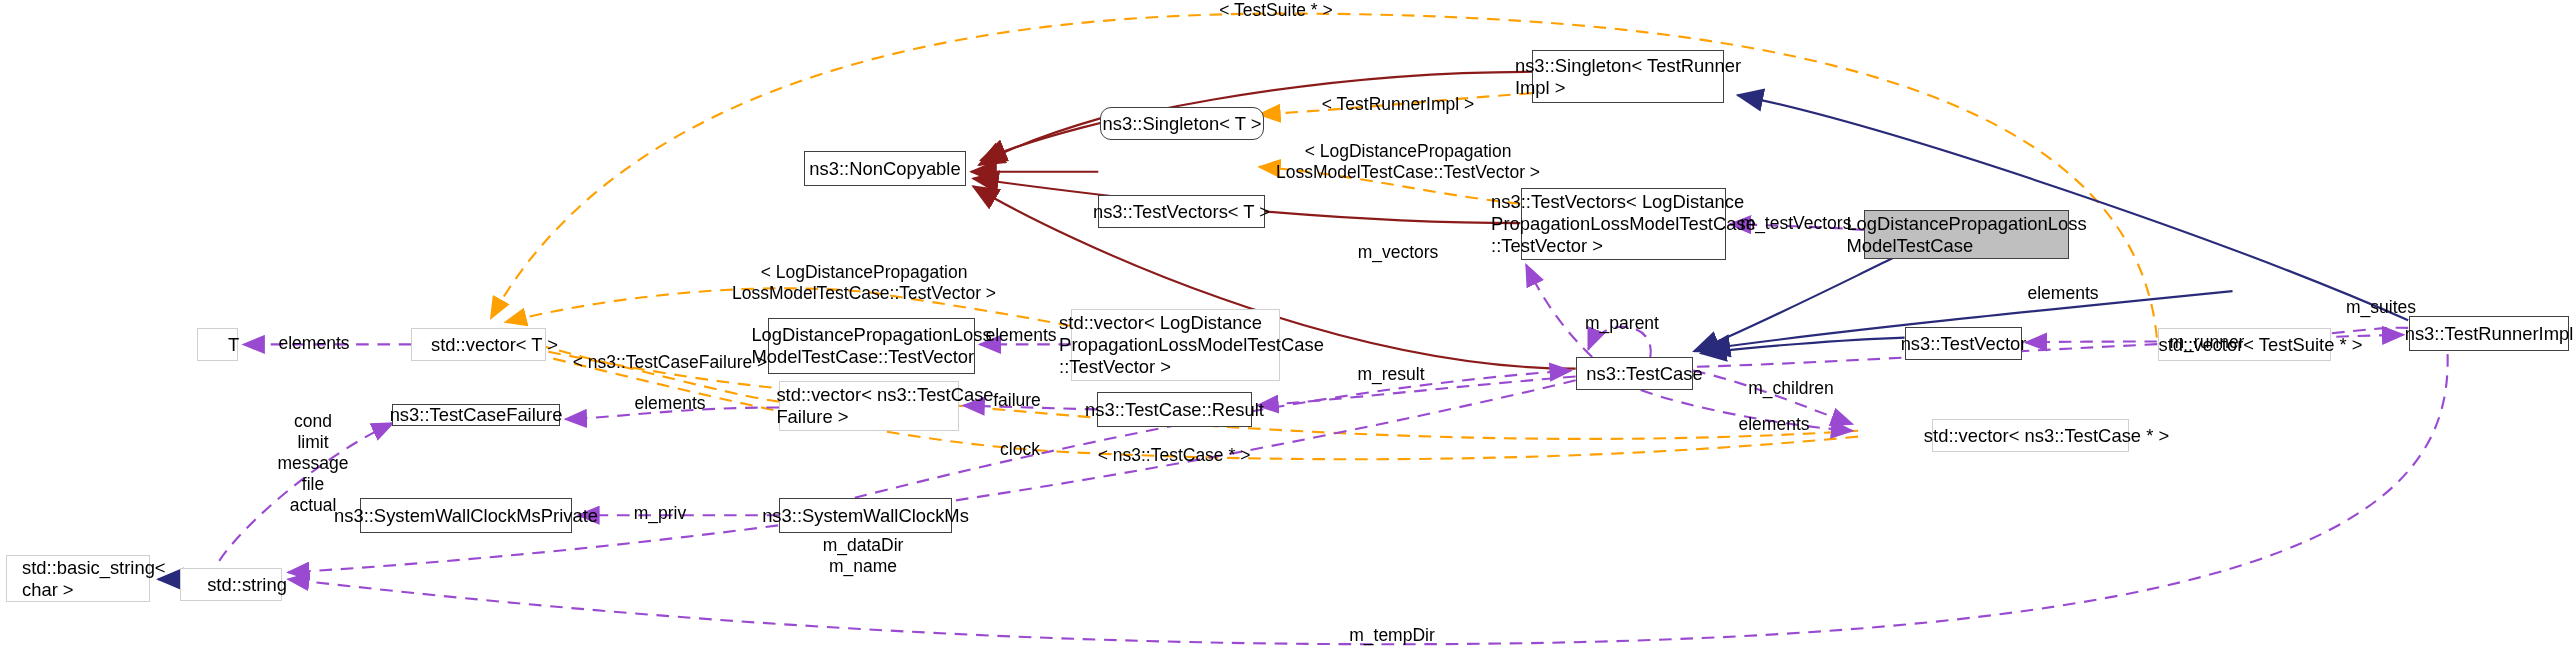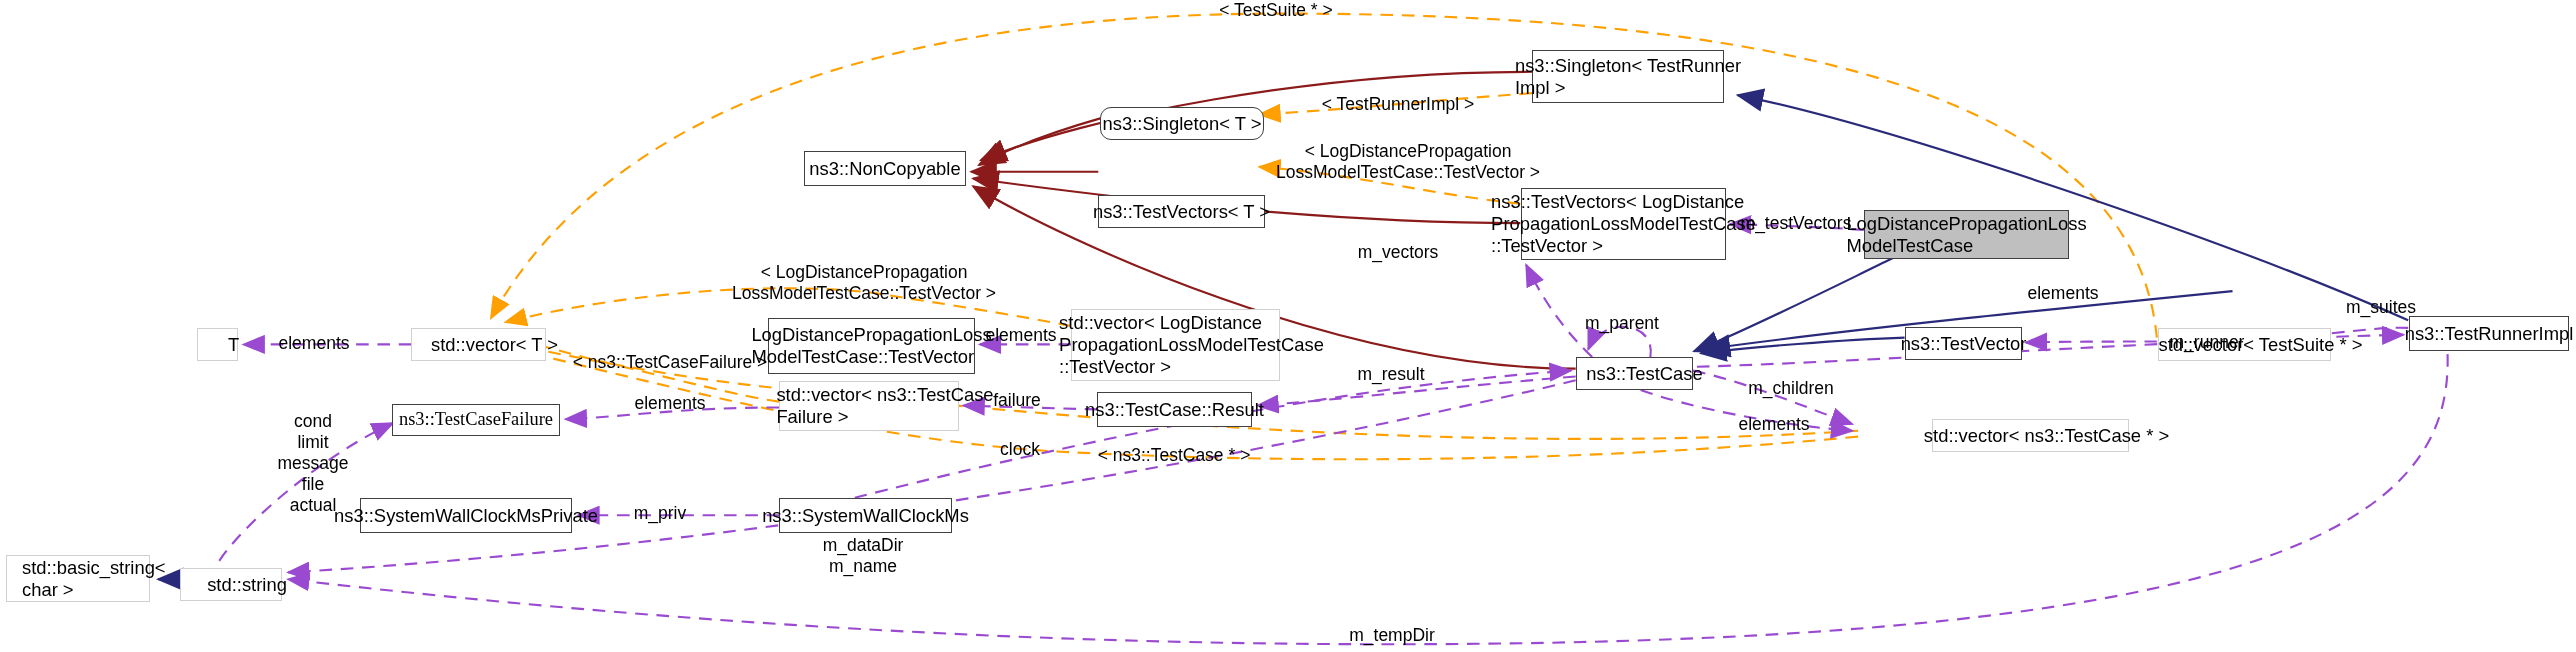--- a/index.html
+++ b/index.html
@@ -115,21 +115,21 @@
       </g>
     </g>
   </svg>
 
   <div id="nodes">
       <div class="node light" style="left: 5.8px; top: 555px; width: 144px; height: 47px;">std::basic_string&lt;
 char &gt;</div>
       <div class="node light" style="left: 180px; top: 568px; width: 102px; height: 33px;">std::string</div>
       <div class="node light" style="left: 197px; top: 328px; width: 41px; height: 33px;">T</div>
       <div class="node light" style="left: 411px; top: 328px; width: 135px; height: 33px;">std::vector&lt; T &gt;</div>
-      <div class="node solid" style="left: 392px; top: 404px; width: 168px; height: 32px; font-family: Liberation Serif, serif;">ns3::TestCaseFailure</div>
+      <div class="node solid" style="left: 392px; top: 404px; width: 168px; height: 22px;">ns3::TestCaseFailure</div>
       <div class="node solid" style="left: 360px; top: 498px; width: 212px; height: 35px;">ns3::SystemWallClockMsPrivate</div>
       <div class="node solid" style="left: 779px; top: 498px; width: 173px; height: 35px;">ns3::SystemWallClockMs</div>
       <div class="node light" style="left: 779px; top: 381px; width: 180px; height: 50px;">std::vector&lt; ns3::TestCase
 Failure &gt;</div>
       <div class="node solid" style="left: 768px; top: 318px; width: 207px; height: 56px;">LogDistancePropagationLoss
 ModelTestCase::TestVector</div>
       <div class="node light" style="left: 1071px; top: 309px; width: 209px; height: 72px;">std::vector&lt; LogDistance
 PropagationLossModelTestCase
 ::TestVector &gt;</div>
       <div class="node solid" style="left: 1097px; top: 392px; width: 155px; height: 35px;">ns3::TestCase::Result</div>

